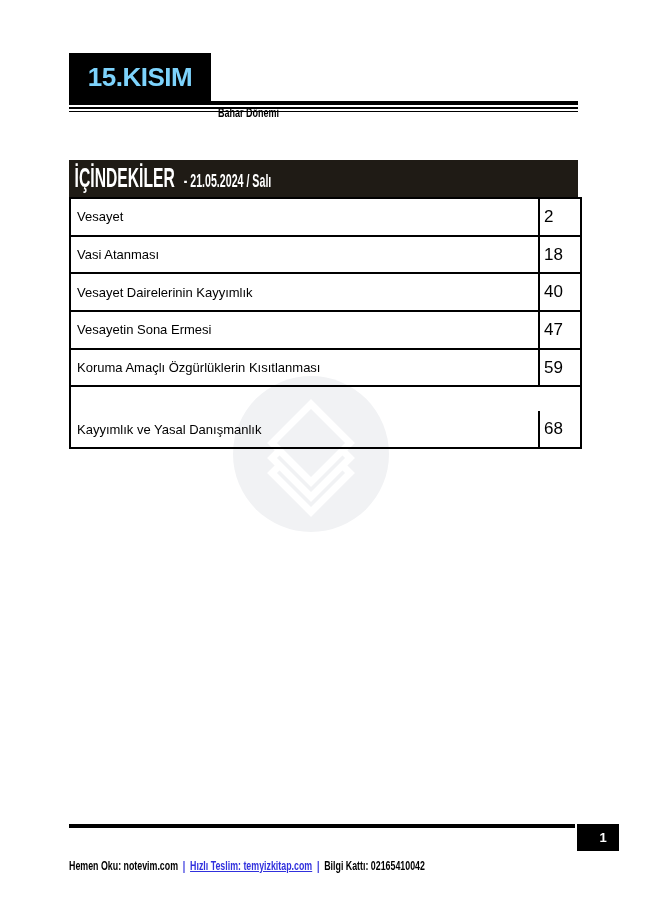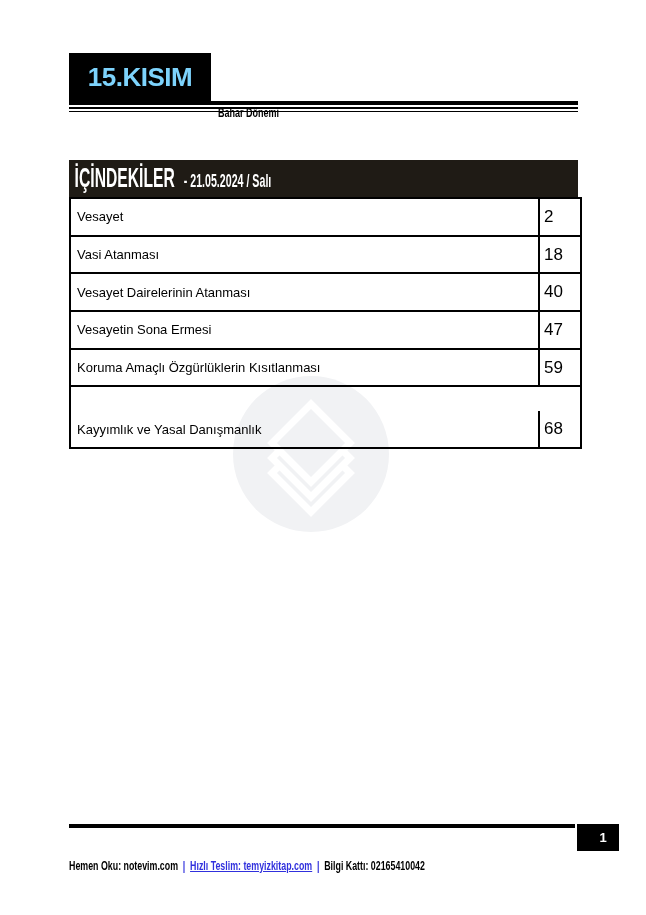--- a/index.html
+++ b/index.html
@@ -112,21 +112,21 @@
   <div class="toc-table">
     <div class="trow">
       <div class="tcell-title">Vesayet</div>
       <div class="tcell-page">2</div>
     </div>
     <div class="trow">
       <div class="tcell-title">Vasi Atanması</div>
       <div class="tcell-page">18</div>
     </div>
     <div class="trow">
-      <div class="tcell-title">Vesayet Dairelerinin Atanması</div>
+      <div class="tcell-title">Vesayet Dairelerinin Kayyımlık</div>
       <div class="tcell-page">40</div>
     </div>
     <div class="trow">
       <div class="tcell-title">Vesayetin Sona Ermesi</div>
       <div class="tcell-page">47</div>
     </div>
     <div class="trow">
       <div class="tcell-title">Koruma Amaçlı Özgürlüklerin Kısıtlanması</div>
       <div class="tcell-page">59</div>
     </div>

